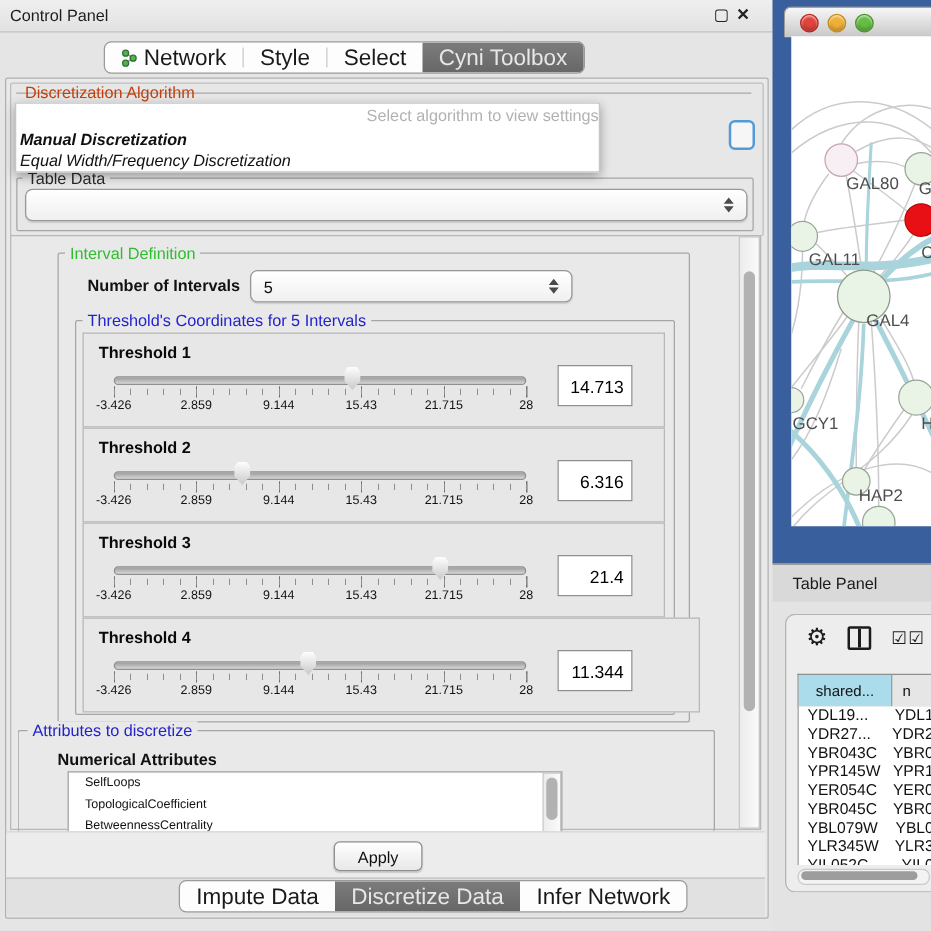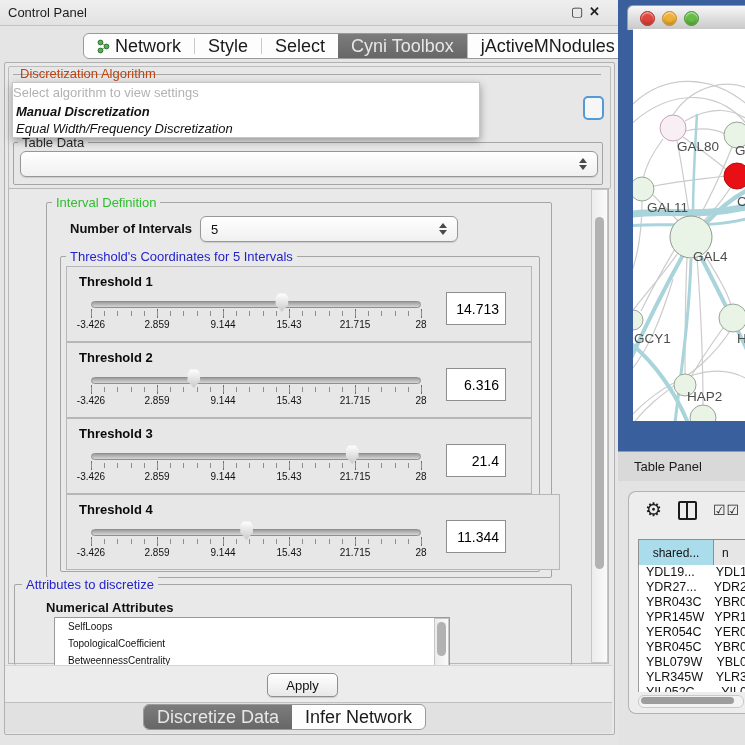--- a/index.html
+++ b/index.html
@@ -25,21 +25,21 @@
   .glabel2{font-size:13px;background:#e9e9e9;padding:0 4px;}
   .combo{background:linear-gradient(#ffffff,#f0f0f0);border:1px solid #979797;border-radius:6px;
          font-size:13px;display:flex;align-items:center;padding:0 10px;box-shadow:0 1px 1px rgba(0,0,0,.12);}
   .stepper{margin-left:auto;display:flex;flex-direction:column;gap:2px;align-items:center;}
   .stepper i{display:block;width:0;height:0;border-left:4px solid transparent;border-right:4px solid transparent;}
   .stepper .up{border-bottom:5px solid #4a4a4a;}
   .stepper .dn{border-top:5px solid #4a4a4a;}
   
   .popup{left:12px;top:82px;width:466px;background:#fff;border:1px solid #c6c6c6;
          box-shadow:0 3px 8px rgba(0,0,0,.35);z-index:40;font-size:13px;}
-  .popup .ph{height:20px;line-height:20px;text-align:left;color:#b2b2b2;}
+  .popup .ph{height:20px;line-height:20px;text-align:right;color:#b2b2b2;}
   .popup .it{height:17px;line-height:17px;padding-left:3px;font-style:italic;}
   .popup .b{font-weight:bold;}
   .focusring{left:583px;top:96px;width:17px;height:20px;background:#f6f6f6;border:2px solid #549ad6;
              border-radius:5px;z-index:30;}
   
   .gbox{border:1px solid #a5a5a5;border-radius:2px;background:transparent;}
   .tpanel{background:#e7e7e7;border:1px solid #b7b7b7;}
   .ttitle{position:absolute;left:12px;top:7px;font-weight:bold;font-size:13px;color:#0a0a0a;}
   .slider{position:absolute;left:24px;top:26px;width:330px;height:38px;}
   .track{position:absolute;left:0;right:0;top:8px;height:5px;border:1px solid #8f8f8f;border-radius:4px;
@@ -110,23 +110,20 @@
   <div class="tab">
       <span>Style</span>
     </div>
   <div class="tabsep"></div>
   <div class="tab">
       <span>Select</span>
     </div>
   <div class="tab sel">
       <span>Cyni Toolbox</span>
     </div>
-  <div class="tab" style="border-left:1px solid #bcbcbc;">
-      <span>jActiveMNodules</span>
-    </div>
 </div>
 
 <div class="abs mainpanel"></div>
 <div class="abs section"></div>
 
 <div class="abs groupline" style="left:13px;top:74px;width:588px;"></div>
 <span class="abs" style="left:20px;top:66px;font-size:13px;color:#c2410c;">Discretization Algorithm</span>
 
 <div class="abs focusring"></div>
 
@@ -247,20 +244,23 @@
 <div class="abs vsb" style="left:591px;top:189px;width:15px;height:472px;">
   <div class="th" style="top:27px;height:352px;left:2.5px;"></div>
 </div>
 
 <div class="abs" style="left:5px;top:665px;width:607px;height:37px;background:#ececec;border-top:1px solid #d5d5d5;"></div>
 <div class="abs btn" style="left:267px;top:673px;width:69px;height:22px;">
   <span>Apply</span>
 </div>
 <div class="abs" style="left:5px;top:702px;width:607px;height:30px;background:#e1e1e1;border-top:1px solid #c0c0c0;"></div>
 <div class="abs tabbar" style="left:143px;top:704px;">
+  <div class="tab">
+      <span>Impute Data</span>
+    </div>
   <div class="tab sel">
       <span>Discretize Data</span>
     </div>
   <div class="tab">
       <span>Infer Network</span>
     </div>
 </div>
 
 <div class="abs popup">
   <div class="ph">Select algorithm to view settings</div>

